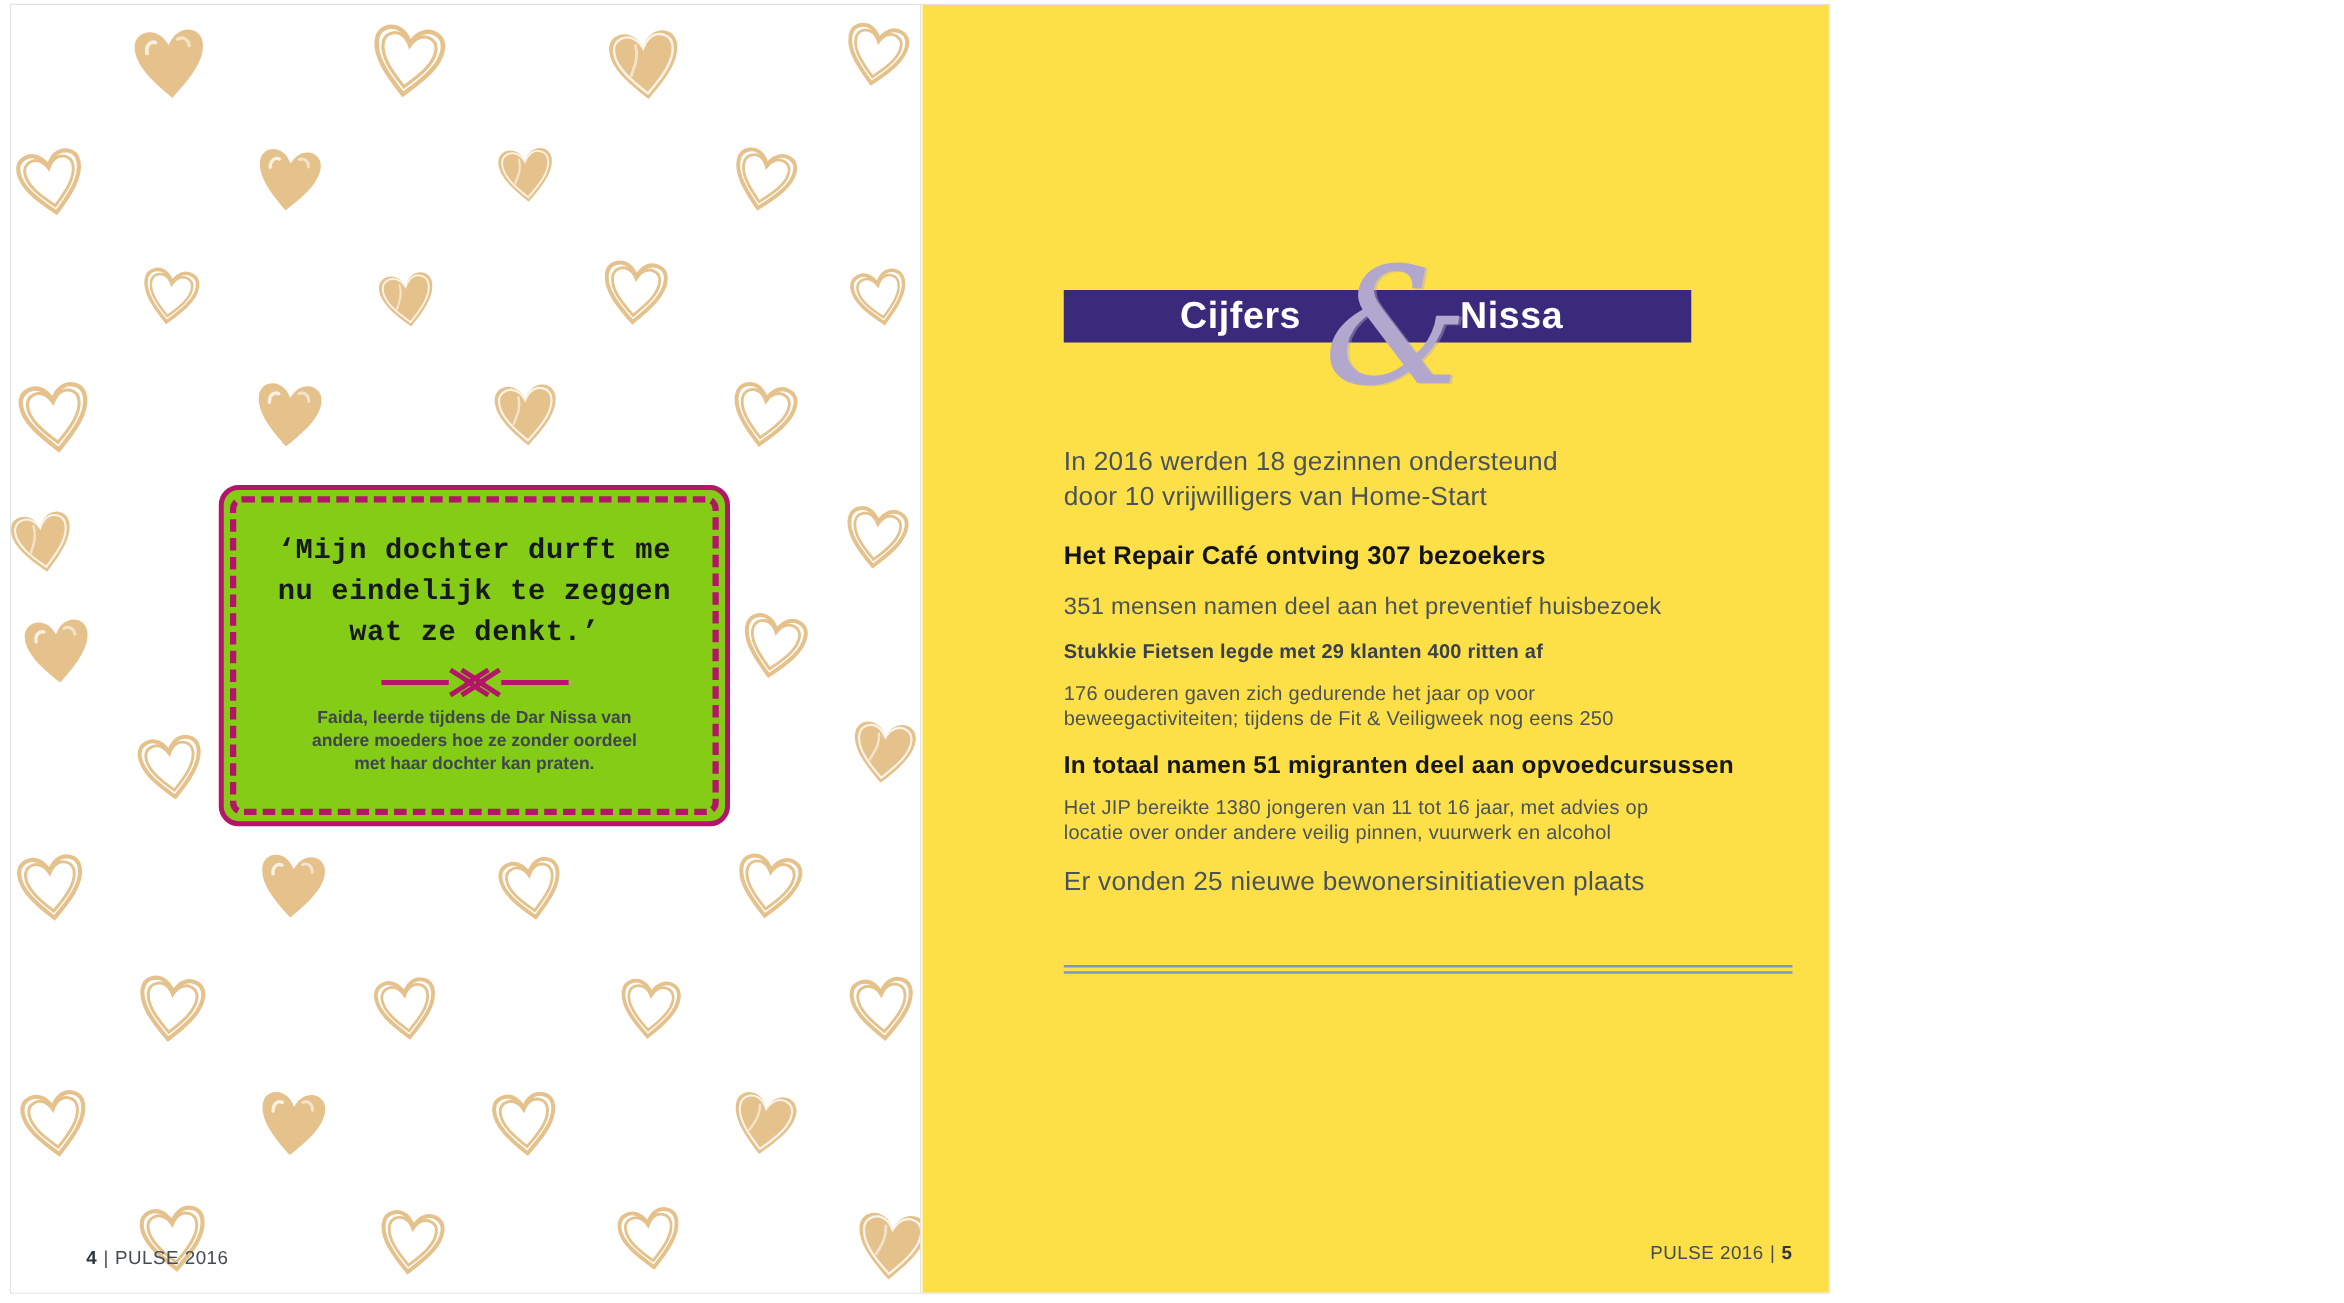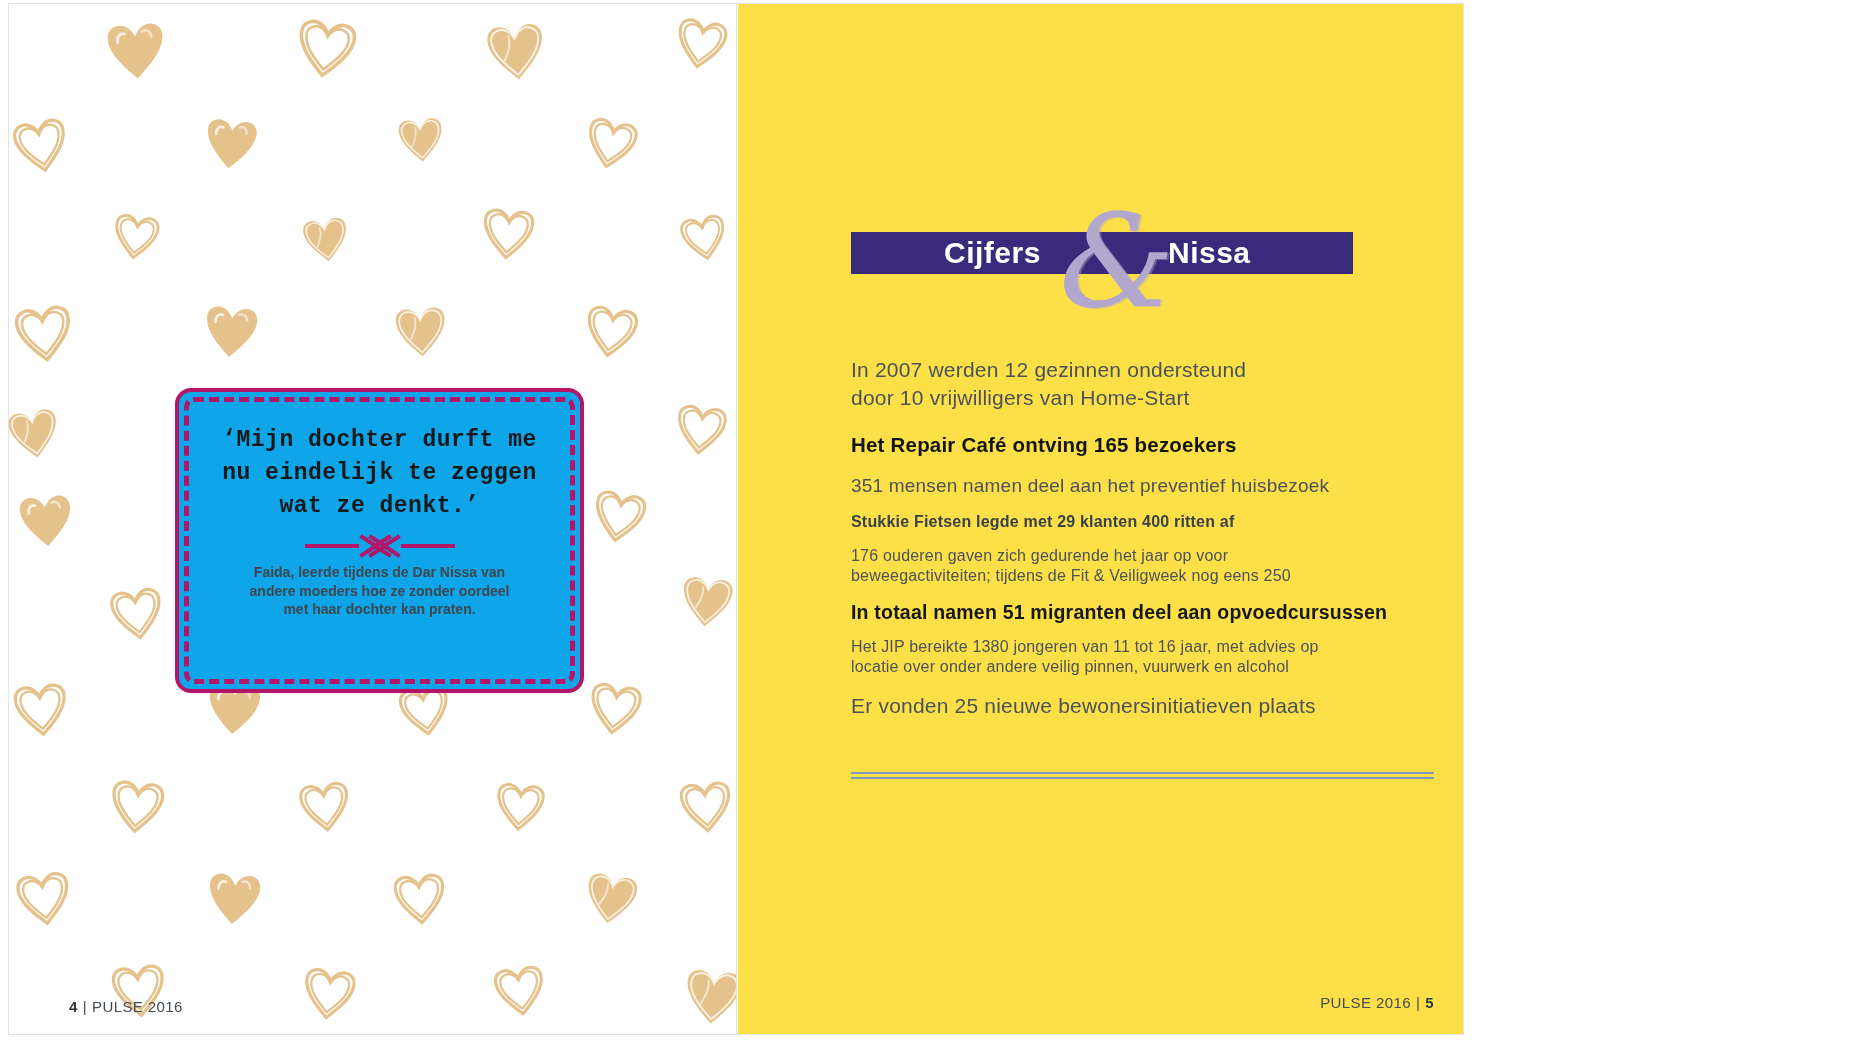--- a/index.html
+++ b/index.html
@@ -9,23 +9,23 @@
   .spread { position:absolute; left:8px; top:3px; width:1456px; height:1032px;
             border:1px solid #e3e3e3; background:#fff; }
 
   
   .page-left { position:absolute; left:0; top:0; width:728px; height:1030px;
                overflow:hidden; border-right:1px solid #e3e3e3; background:#fff; }
   .hearts-layer { position:absolute; inset:0; }
   .heart { position:absolute; }
   .heart { color: var(--heart-tan, #e5c28c); }
 
-  .quote-box { position:absolute; left:166px; top:384px; width:409px; height:305px;
+  .quote-box { position:absolute; left:166px; top:384px; width:409px; height:273px;
                border:4px solid var(--accent-magenta,#b31569); border-radius:16px;
-               background:#0ea5e9; z-index:3; }
+               background:#84cc16; z-index:3; }
   .quote-box-inner { position:absolute; inset:5px;
                border:5px dashed var(--accent-magenta,#b31569); border-radius:10px;
                text-align:center; }
   .quote-text { margin-top:22px; font-family:"Liberation Mono", monospace;
                font-weight:700; font-size:23px; line-height:33px; color:#17181a;
                white-space:pre-line; letter-spacing:0.5px; }
   .arrow-ornament { margin-top:10px; color:var(--accent-magenta,#b31569); }
   .quote-caption { font-size:14px; font-weight:700;
                line-height:18.5px; color:#3e464e; white-space:pre-line; }
 
@@ -248,23 +248,23 @@
 
   <div class="page-right">
 
     <div class="banner">
       <span class="banner-word banner-word-left">Cijfers</span>
       <span class="banner-ampersand">&amp;</span>
       <span class="banner-word banner-word-right">Nissa</span>
     </div>
 
     <div class="stats-col">
-      <p class="stat-xl">In 2007 werden 12 gezinnen ondersteund
+      <p class="stat-xl">In 2016 werden 18 gezinnen ondersteund
 door 10 vrijwilligers van Home-Start</p>
-      <p class="stat-xl-bold">Het Repair Café ontving 165 bezoekers</p>
+      <p class="stat-xl-bold">Het Repair Café ontving 307 bezoekers</p>
       <p class="stat-lg">351 mensen namen deel aan het preventief huisbezoek</p>
       <p class="stat-md-bold">Stukkie Fietsen legde met 29 klanten 400 ritten af</p>
       <p class="stat-md">176 ouderen gaven zich gedurende het jaar op voor
 beweegactiviteiten; tijdens de Fit &amp; Veiligweek nog eens 250</p>
       <p class="stat-lg-bold">In totaal namen 51 migranten deel aan opvoedcursussen</p>
       <p class="stat-md">Het JIP bereikte 1380 jongeren van 11 tot 16 jaar, met advies op
 locatie over onder andere veilig pinnen, vuurwerk en alcohol</p>
       <p class="stat-xl">Er vonden 25 nieuwe bewonersinitiatieven plaats</p>
       <div class="double-rule"></div>
     </div>

